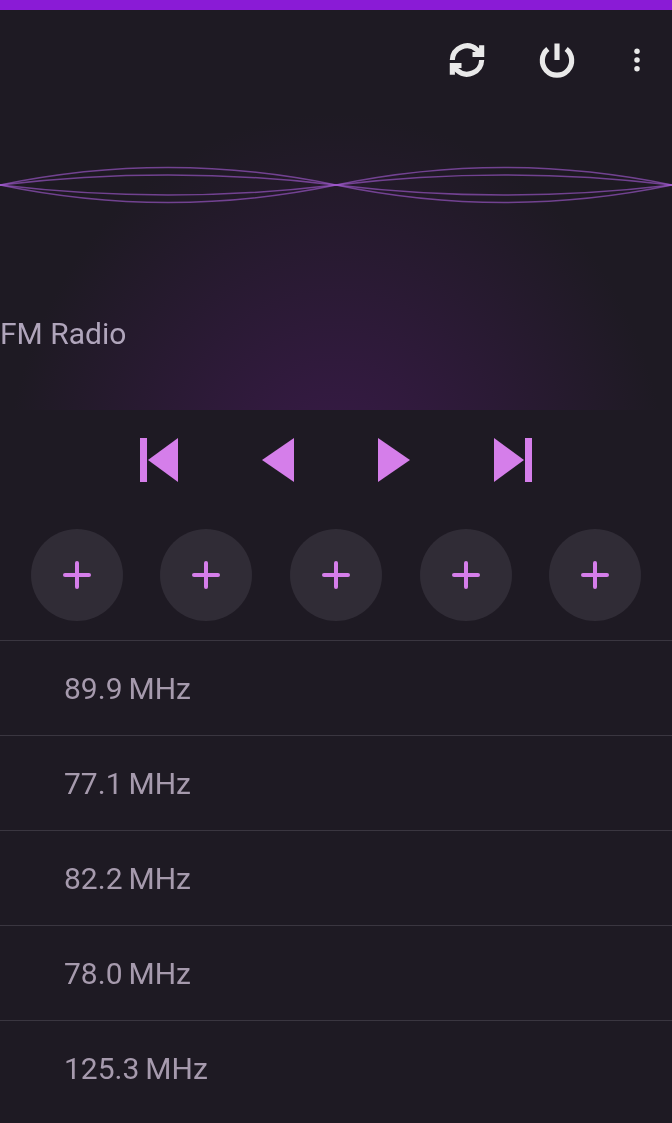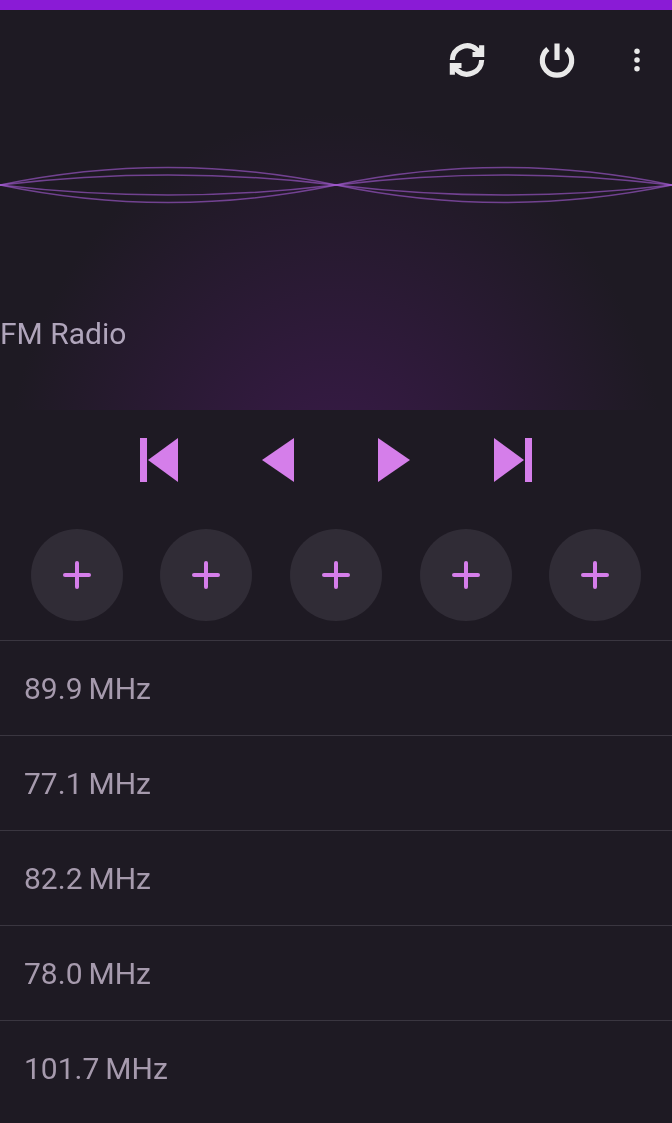--- a/index.html
+++ b/index.html
@@ -26,21 +26,21 @@
     .ctrl { cursor: pointer; display:flex; align-items:center; justify-content:center; }
     .ctrl svg { fill: #d57eea; }
 
     .presets { height: 130px; display: flex; justify-content: space-around; align-items: center; padding: 0 22px; gap: 20px; }
     .preset-slot { width: 92px; height: 92px; border-radius: 50%; background: #302c36; display:flex; align-items:center; justify-content:center; cursor:pointer; }
     .plus-h { position:absolute; width:28px; height:4px; background:#d57eea; border-radius:2px; }
     .plus-v { position:absolute; width:4px; height:28px; background:#d57eea; border-radius:2px; }
     .plus-wrap { position: relative; width:28px; height:28px; display:flex; align-items:center; justify-content:center; }
 
     .station-list { }
-    .station-item { height: 95px; border-top: 1px solid #3a3640; padding: 0 24px; display:flex; align-items:center; cursor:pointer; }
+    .station-item { height: 95px; border-top: 1px solid #3a3640; padding: 0 64px; display:flex; align-items:center; cursor:pointer; }
     .station-item span { color: #a69aad; font-size: 30px; }
     .station-unit { margin-left: 6px; }
   </style>
 </head>
 <body>
 
 <div class="status-bar"></div>
 
 <div class="toolbar">
   <div class="tb-icon">
@@ -145,16 +145,16 @@
     </div>
   <div class="station-item">
       <span>82.2</span>
       <span class="station-unit">MHz</span>
     </div>
   <div class="station-item">
       <span>78.0</span>
       <span class="station-unit">MHz</span>
     </div>
   <div class="station-item">
-      <span>101.7</span>
+      <span>125.3</span>
       <span class="station-unit">MHz</span>
     </div>
 </div>
 
 </body></html>

